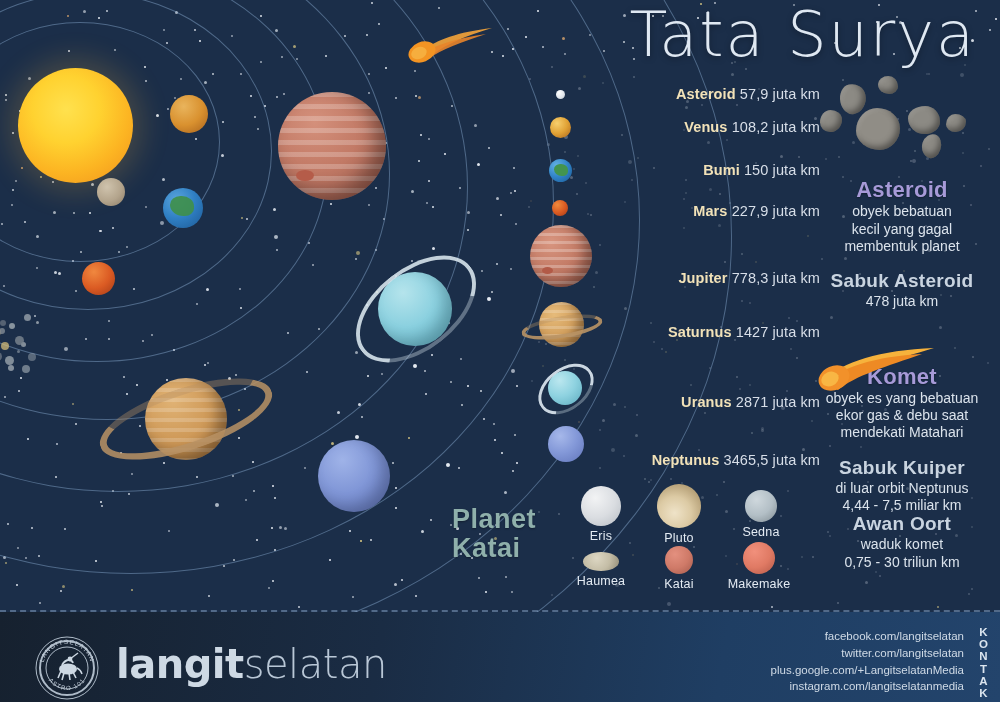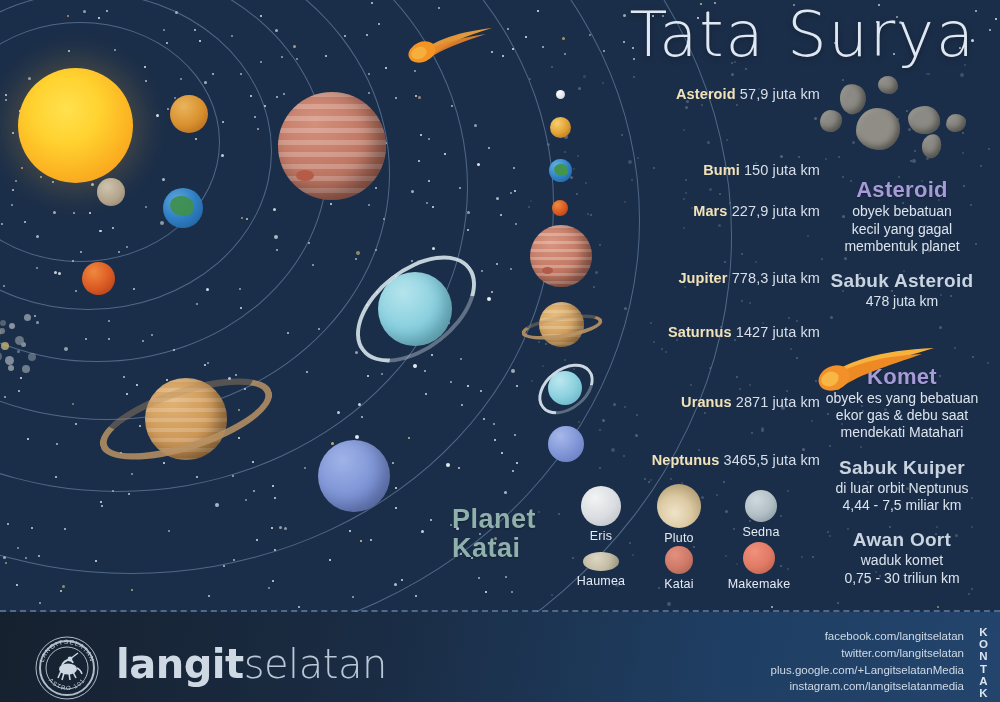--- a/index.html
+++ b/index.html
@@ -762,20 +762,24 @@
     </div>
     <div class="rowtxt" style="left:72px; top:8px; width:218px; text-align:right;">
       <span class="pname">Asteroid</span>
       <span class="pdist">57,9 juta km</span>
     </div>
 
     <div class="row" style="left:0; top:39px;">
       <span class="pl" style="position:relative; left:20px; width:21px; height:21px;
             background:radial-gradient(circle at 34% 30%, #f7cf6e 0%, #e1a235 50%, #a9641d 100%);"></span>
     </div>
+    <div class="rowtxt" style="left:72px; top:41px; width:218px; text-align:right;">
+      <span class="pname">Venus</span>
+      <span class="pdist">108,2 juta km</span>
+    </div>
 
     <div class="row" style="left:0; top:81px;">
       <span class="pl" style="position:relative; left:19px; width:23px; height:23px;
             background:radial-gradient(circle at 32% 28%, #63b0e4 0%, #2f82c6 52%, #1d5b96 100%);"></span>
       <span class="pl" style="position:absolute; left:24px; top:5px; width:14px; height:12px;
             border-radius:48% 52% 40% 60%; background:#43944f;"></span>
     </div>
     <div class="rowtxt" style="left:72px; top:84px; width:218px; text-align:right;">
       <span class="pname">Bumi</span>
       <span class="pdist">150 juta km</span>
@@ -918,21 +922,21 @@
       <div class="nowrap">ekor gas &amp; debu saat</div>
       <div class="nowrap">mendekati Matahari</div>
     </div>
 
     <div class="rhead grey" style="margin-top:16px;">Sabuk Kuiper</div>
     <div class="rsub">
       <div class="nowrap">di luar orbit Neptunus</div>
       <div class="nowrap">4,44 - 7,5 miliar km</div>
     </div>
 
-    <div class="rhead grey" style="margin-top:16px;">Awan Oort</div>
+    <div class="rhead grey" style="">Awan Oort</div>
     <div class="rsub">
       <div class="nowrap">waduk komet</div>
       <div class="nowrap">0,75 - 30 triliun km</div>
     </div>
   </div>
 
   <div id="comet">
     <svg viewBox="0 0 120 50" width="120" height="50">
       <path d="M6 34 C24 16, 62 4, 116 2 C76 14, 40 24, 22 40 Z" fill="#f6b23c"></path>
       <path d="M4 38 C22 22, 58 10, 104 8 C70 20, 36 30, 20 44 Z" fill="#ee8a24"></path>

